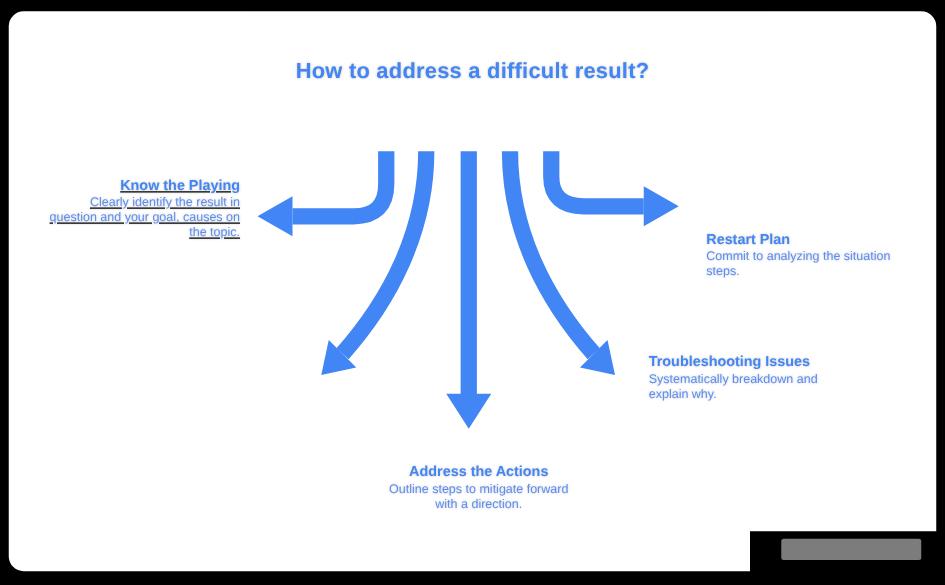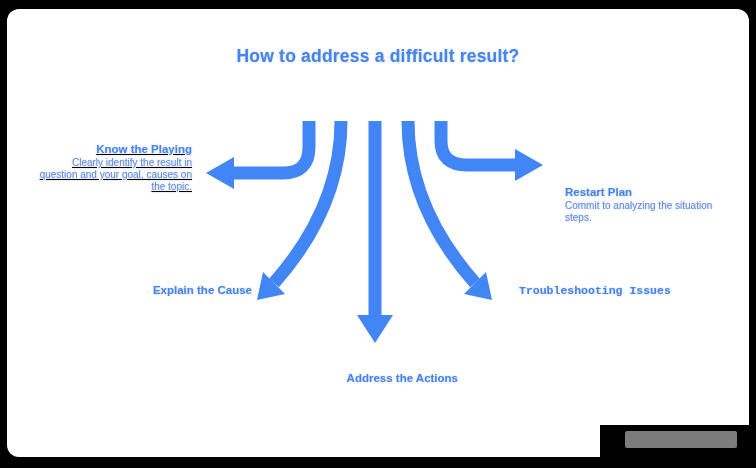--- a/index.html
+++ b/index.html
@@ -29,22 +29,22 @@
     font-size:11.5px;font-weight:bold;color:#4285F4;line-height:13px;
     margin-bottom:1px;text-shadow:0 0 2px rgba(110,110,110,0.4);
   }
   .node-body{
     font-size:10px;color:#5B8DF5;line-height:12px;
     text-shadow:0 0 2px rgba(110,110,110,0.4);
   }
   .n-left{left:36px;top:143px;width:156px;text-align:right;text-decoration:underline;}
   .n-right{left:565px;top:150px;width:160px;text-align:left;margin-top:36px;}
   .n-bl{left:96px;top:284px;width:156px;text-align:right;}
-  .n-bc{left:308px;top:372px;width:150px;text-align:right;}
-  .n-br{left:519px;top:284px;width:160px;text-align:left;font-family:Liberation Mono, monospace;}
+  .n-bc{left:308px;top:372px;width:150px;text-align:center;}
+  .n-br{left:519px;top:284px;width:160px;text-align:left;}
   .watermark-badge{
     position:absolute;right:0;bottom:0;width:156px;height:43px;
     background:#000;z-index:4;
   }
   .watermark-bar{
     position:absolute;left:25px;top:6px;width:112px;height:17px;
     background:#7C7C7C;border-radius:2px;
   }
 </style>
 </head>
@@ -93,26 +93,27 @@
   <div class="node-heading">Know the Playing</div>
   <div class="node-body">Clearly identify the result in question and your goal, causes on the topic.</div>
 </div>
 
 <div class="node n-right">
   <div class="node-heading">Restart Plan</div>
   <div class="node-body">Commit to analyzing the situation steps.</div>
 </div>
 
 <div class="node n-bl">
-  <div class="node-heading">Explain the Cause</div>
 </div>
 
 <div class="node n-bc">
   <div class="node-heading">Address the Actions</div>
+  <div class="node-body">Outline steps to mitigate forward with a direction.</div>
 </div>
 
 <div class="node n-br">
   <div class="node-heading">Troubleshooting Issues</div>
+  <div class="node-body">Systematically breakdown and explain why.</div>
 </div>
 
 <div class="watermark-badge">
   <div class="watermark-bar"></div>
 </div>
 
 </body></html>

